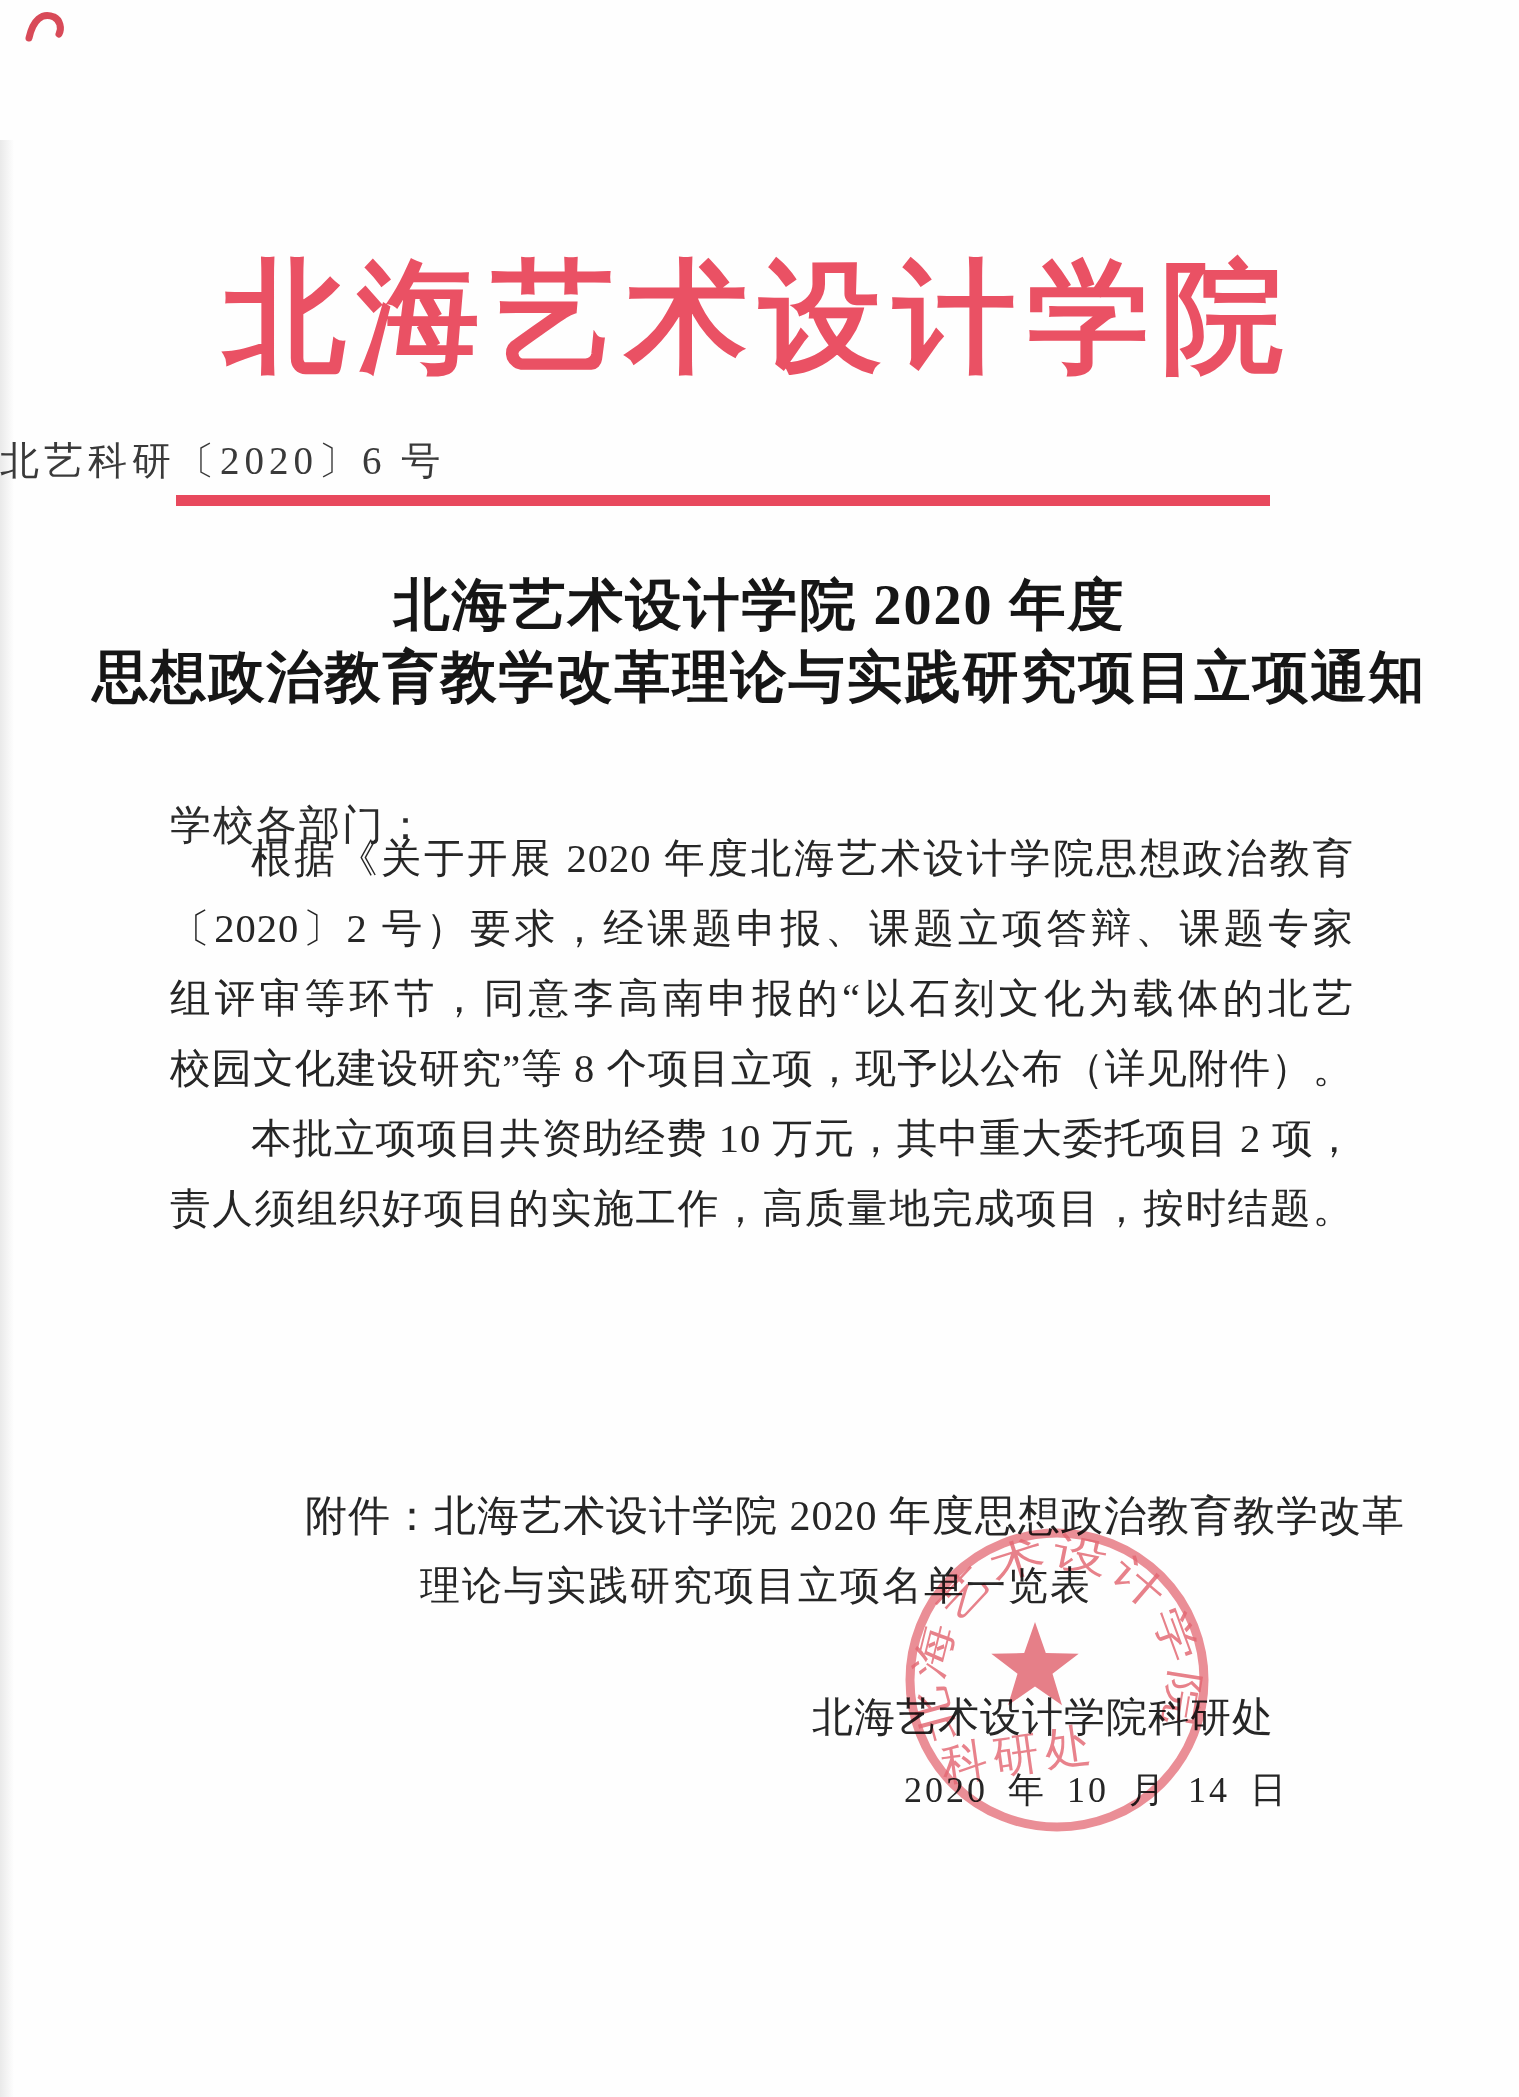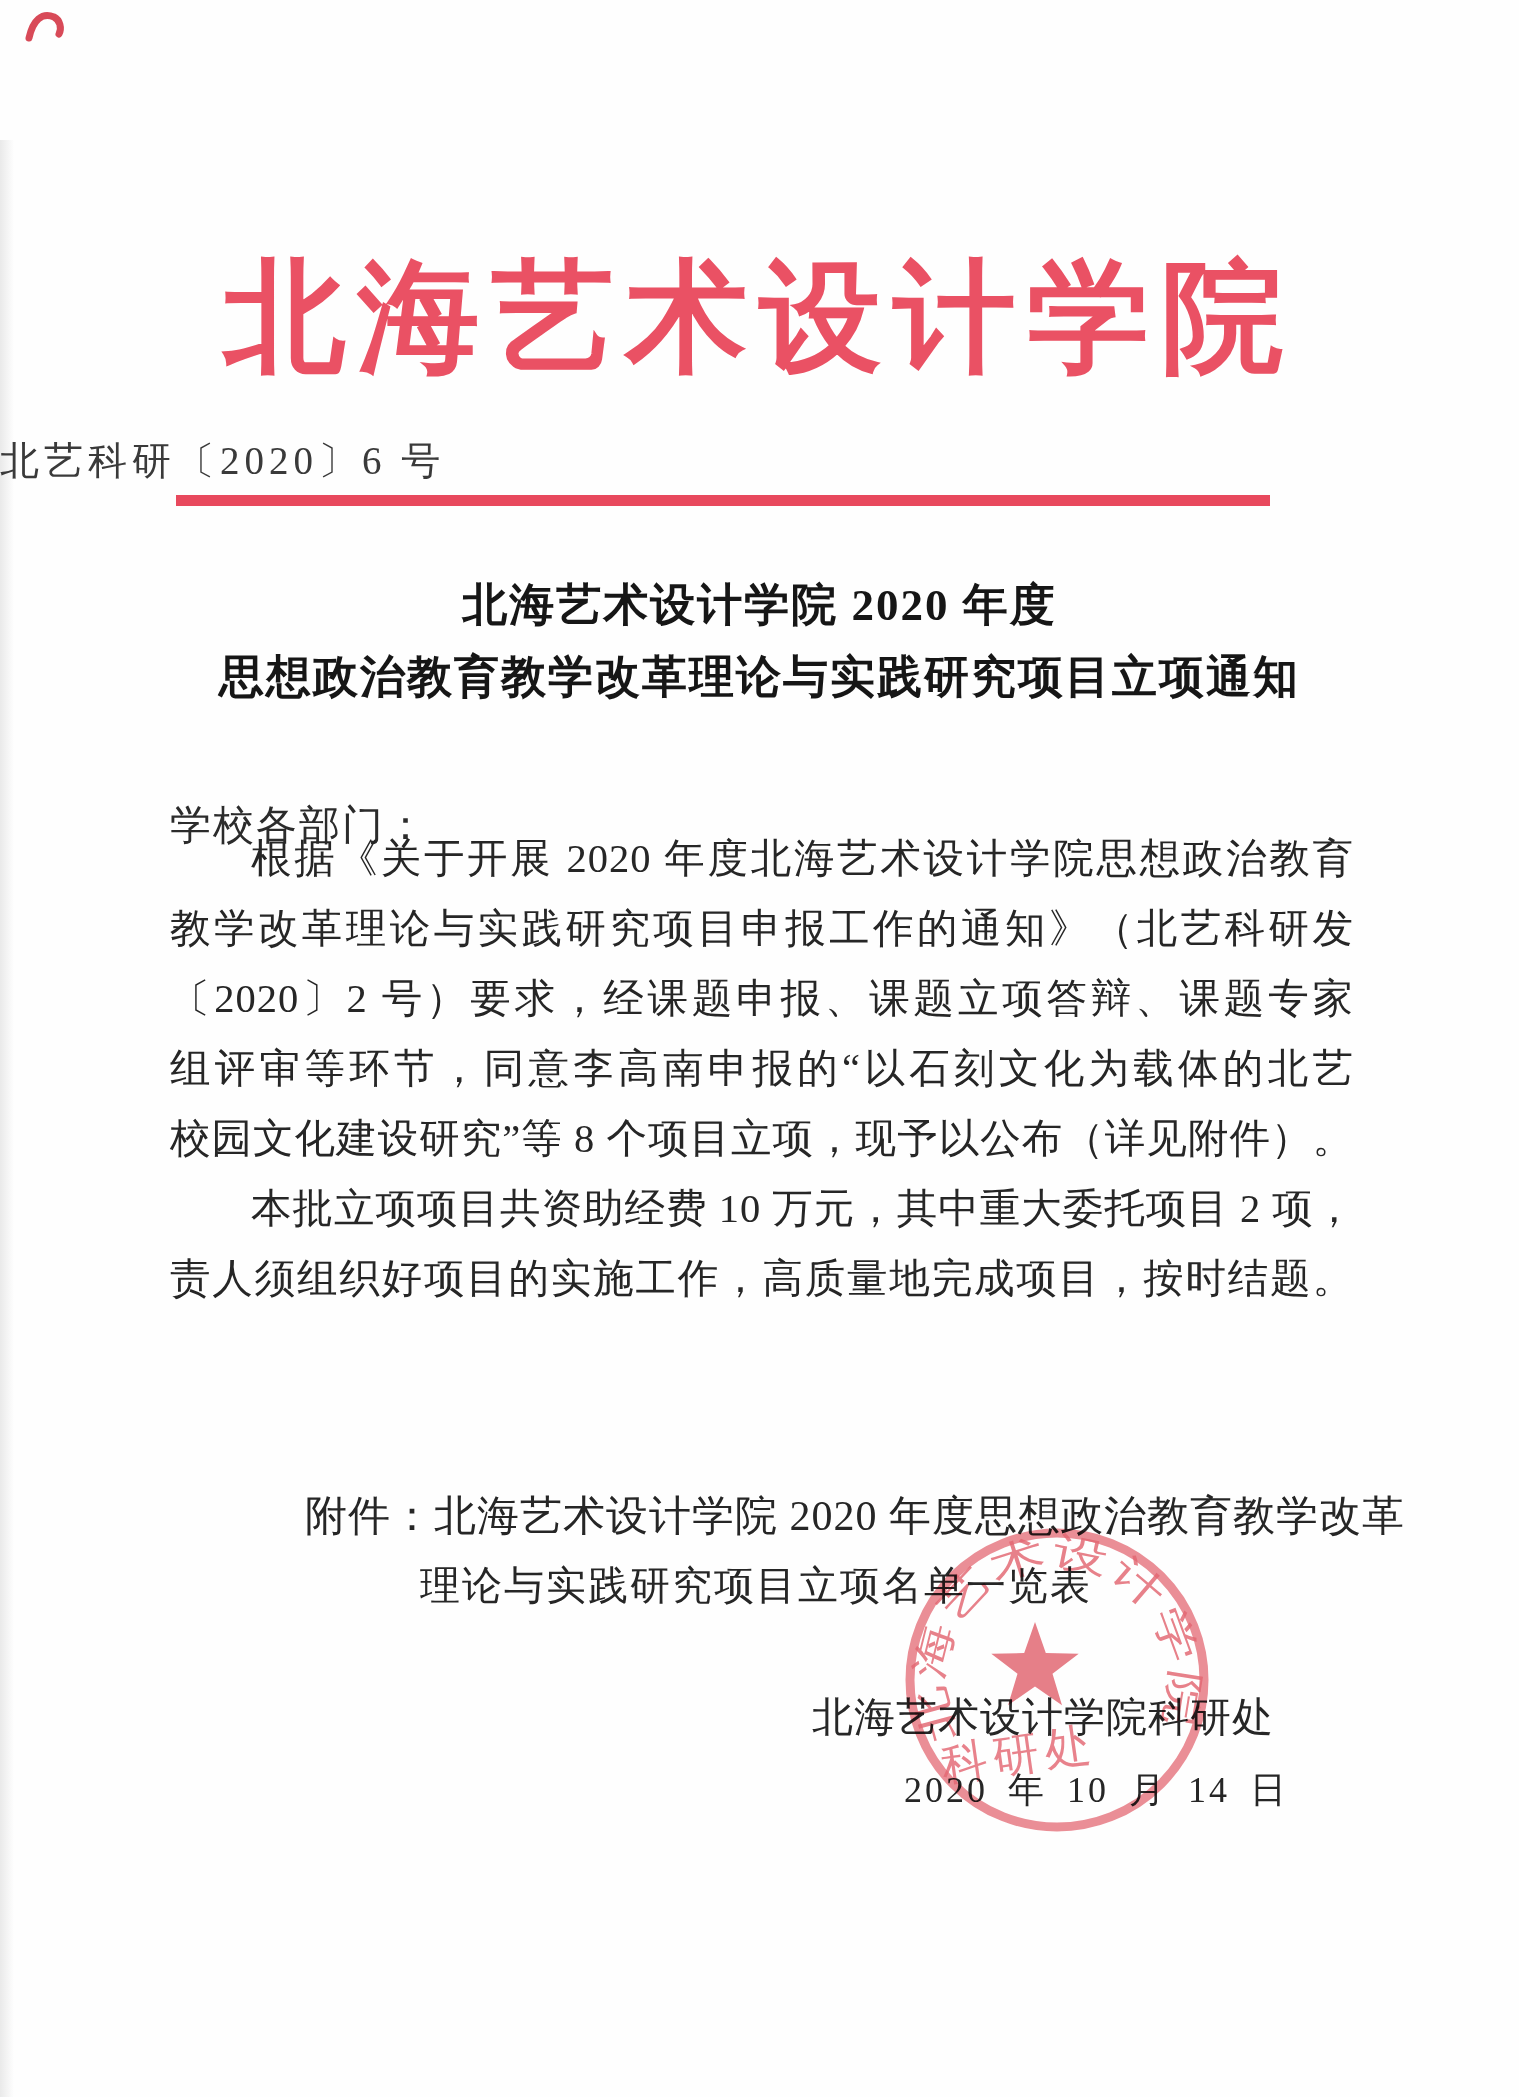--- a/index.html
+++ b/index.html
@@ -26,21 +26,21 @@
     position:absolute;top:437px;left:0;width:100%;
     text-align:left;font-size:39px;line-height:48px;
     color:#3a3a3a;letter-spacing:5px;white-space:nowrap;
   }
   .red-rule{
     position:absolute;top:495px;left:176px;width:1094px;height:11px;
     background:#e8495d;
   }
   .notice-title{
     position:absolute;left:0;width:100%;text-align:center;
-    font-size:45px;line-height:56px;font-weight:700;color:#161616;
+    font-size:56px;line-height:56px;font-weight:700;color:#161616;
     letter-spacing:2px;white-space:nowrap;
   }
   .notice-title.l1{top:577px;}
   .notice-title.l2{top:649px;}
   .salutation{
     position:absolute;top:797px;left:170px;
     font-size:41px;line-height:56px;color:#2b2b2b;letter-spacing:2px;
   }
   .body-lines{
     position:absolute;top:824px;left:170px;width:1184px;
@@ -92,21 +92,20 @@
 
   <div class="red-rule"></div>
 
   <div class="notice-title l1">北海艺术设计学院 2020 年度</div>
   <div class="notice-title l2">思想政治教育教学改革理论与实践研究项目立项通知</div>
 
   <div class="salutation">学校各部门：</div>
 
   <div class="body-lines">
     <div class="body-line indent">根据《关于开展 2020 年度北海艺术设计学院思想政治教育</div>
-    <div class="body-line">教学改革理论与实践研究项目申报工作的通知》（北艺科研发</div>
     <div class="body-line">〔2020〕2 号）要求，经课题申报、课题立项答辩、课题专家</div>
     <div class="body-line">组评审等环节，同意李高南申报的“以石刻文化为载体的北艺</div>
     <div class="body-line">校园文化建设研究”等 8 个项目立项，现予以公布（详见附件）。</div>
     <div class="body-line indent">本批立项项目共资助经费 10 万元，其中重大委托项目 2 项，</div>
     <div class="body-line">责人须组织好项目的实施工作，高质量地完成项目，按时结题。</div>
   </div>
 
   <div class="attach-line1">附件：北海艺术设计学院 2020 年度思想政治教育教学改革</div>
   <div class="attach-line2">理论与实践研究项目立项名单一览表</div>
 

